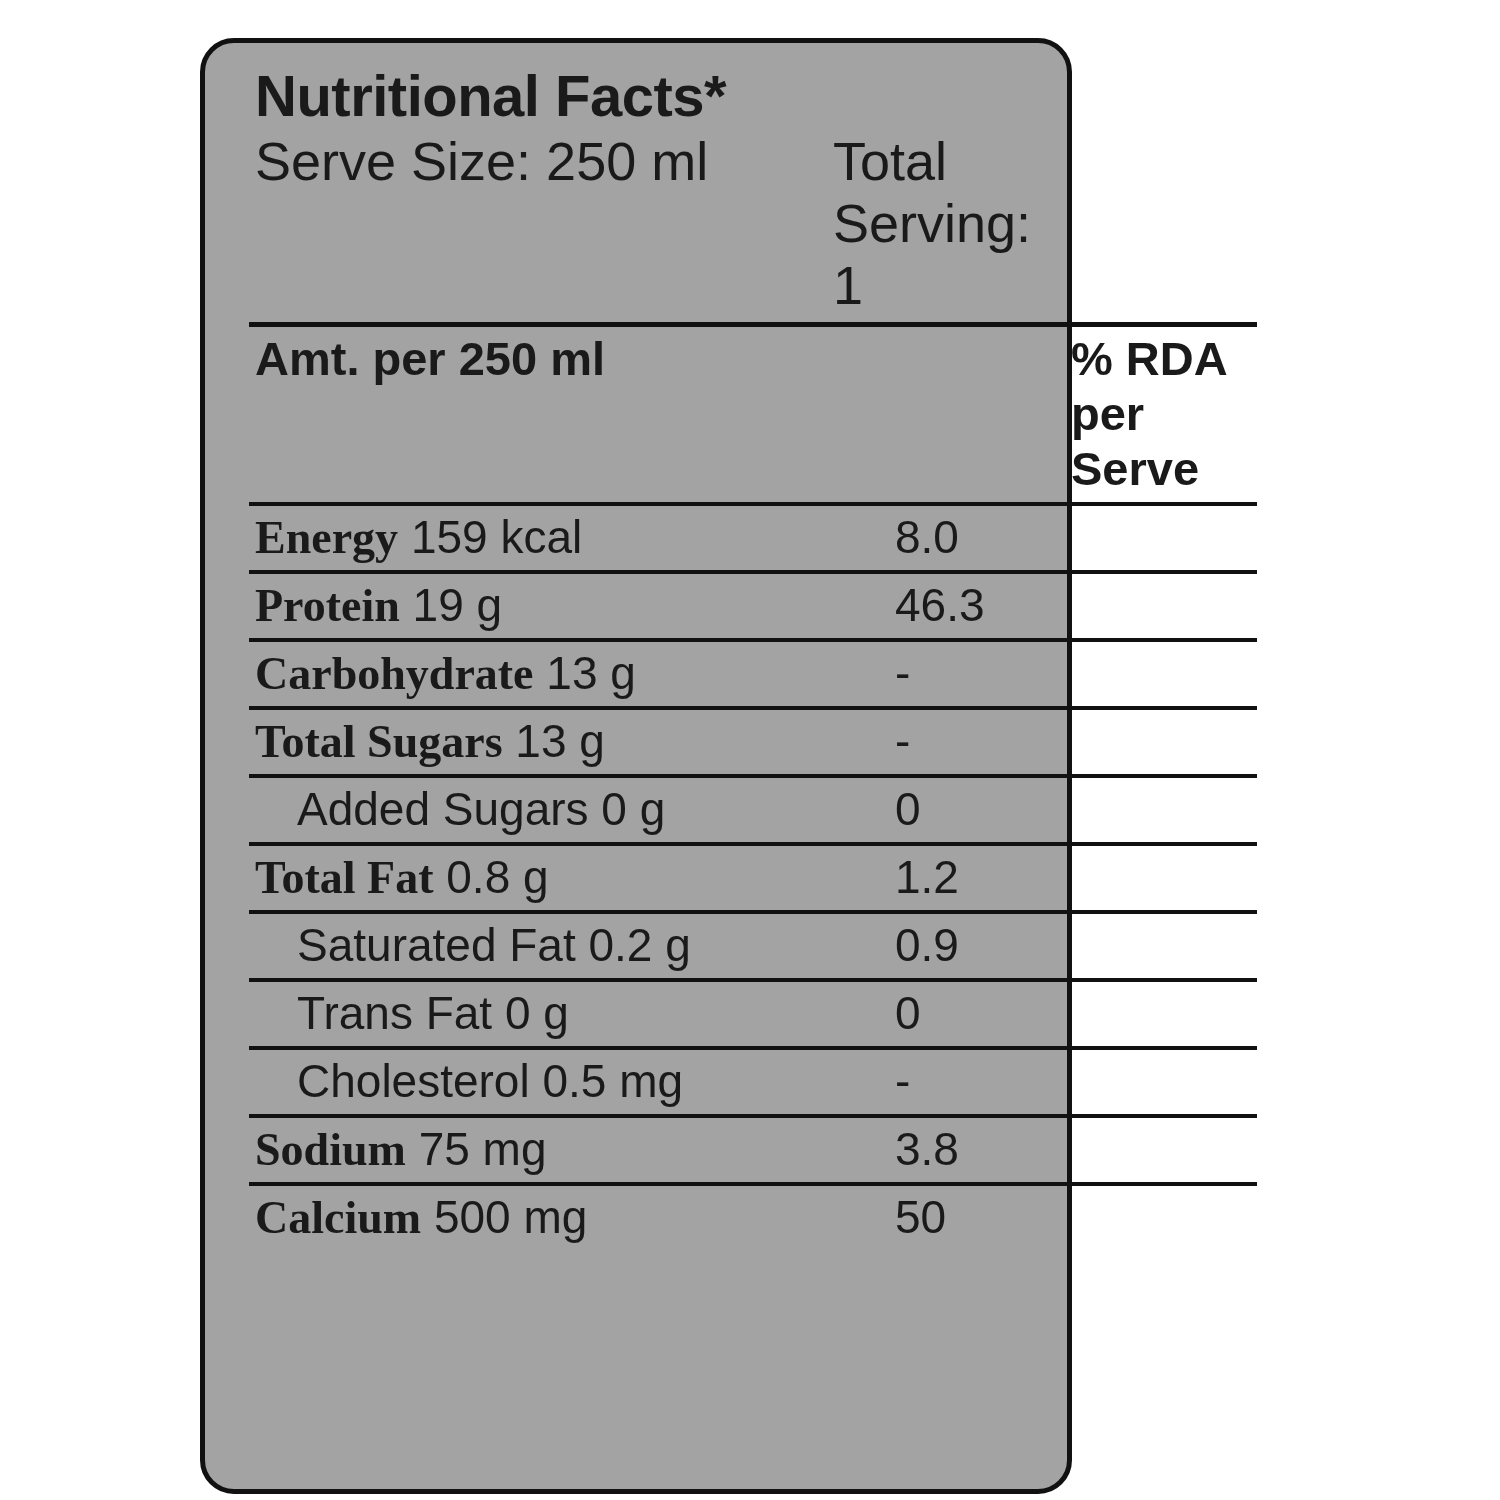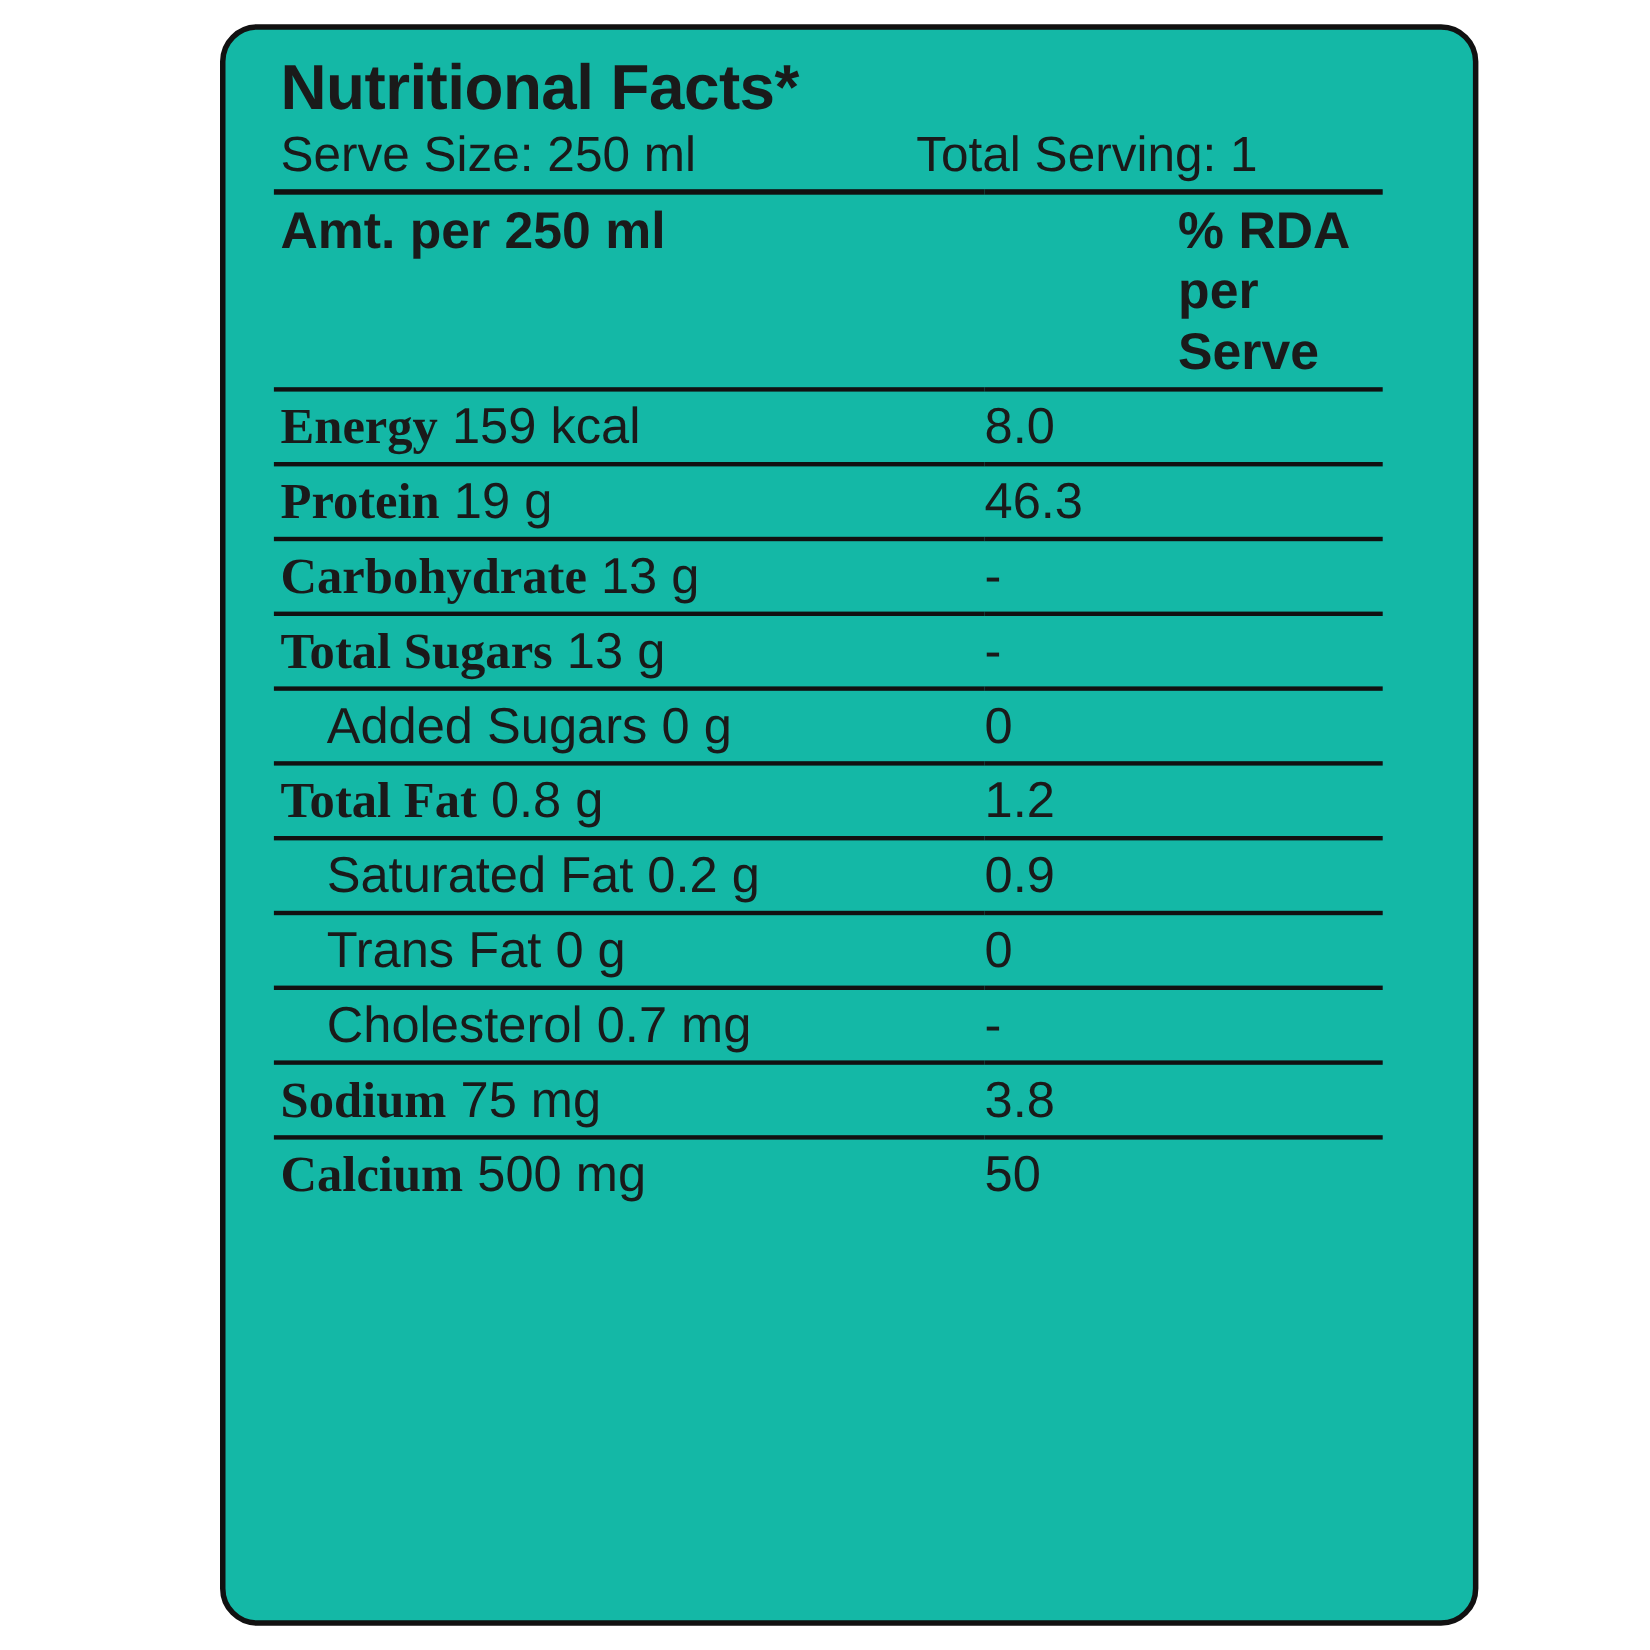--- a/index.html
+++ b/index.html
@@ -10,47 +10,47 @@
   body {
     width: 1500px;
     height: 1500px;
     font-family: "Liberation Sans", sans-serif;
     color: #1a1a1a;
     overflow: hidden;
   }
   .panel {
     position: absolute;
     left: 200px;
-    top: 22px;
-    width: 1144px;
+    top: 38px;
+    width: 872px;
     height: 1456px;
     border: 5px solid #111111;
     border-radius: 34px;
     box-sizing: border-box;
-    background: #14b8a6;
+    background: #a3a3a3;
   }
   .inner {
     position: absolute;
     left: 44px;
     top: 22px;
     right: 12px;
     bottom: 12px;
   }
   .title {
     font-size: 58px;
     font-weight: bold;
     letter-spacing: -0.5px;
     line-height: 1.08;
     margin: 0 0 2px 0;
     padding-left: 6px;
   }
   .serve-row {
     display: flex;
     align-items: baseline;
-    font-size: 45px;
+    font-size: 54px;
     padding-left: 6px;
     padding-bottom: 6px;
   }
   .serve-row .left {
     width: 578px;
   }
   .serve-row .right {
     flex: 1;
   }
   .tbl {
@@ -156,21 +156,21 @@
           <td class="c-name indent"><span>Saturated Fat 0.2 g</span></td>
           <td class="c-val">0.9</td>
         </tr>
 
         <tr>
           <td class="c-name indent"><span>Trans Fat 0 g</span></td>
           <td class="c-val">0</td>
         </tr>
 
         <tr>
-          <td class="c-name indent"><span>Cholesterol 0.7 mg</span></td>
+          <td class="c-name indent"><span>Cholesterol 0.5 mg</span></td>
           <td class="c-val">-</td>
         </tr>
 
         <tr>
           <td class="c-name"><span class="b">Sodium</span> <span>75 mg</span></td>
           <td class="c-val">3.8</td>
         </tr>
 
         <tr>
           <td class="c-name"><span class="b">Calcium</span> <span>500 mg</span></td>

